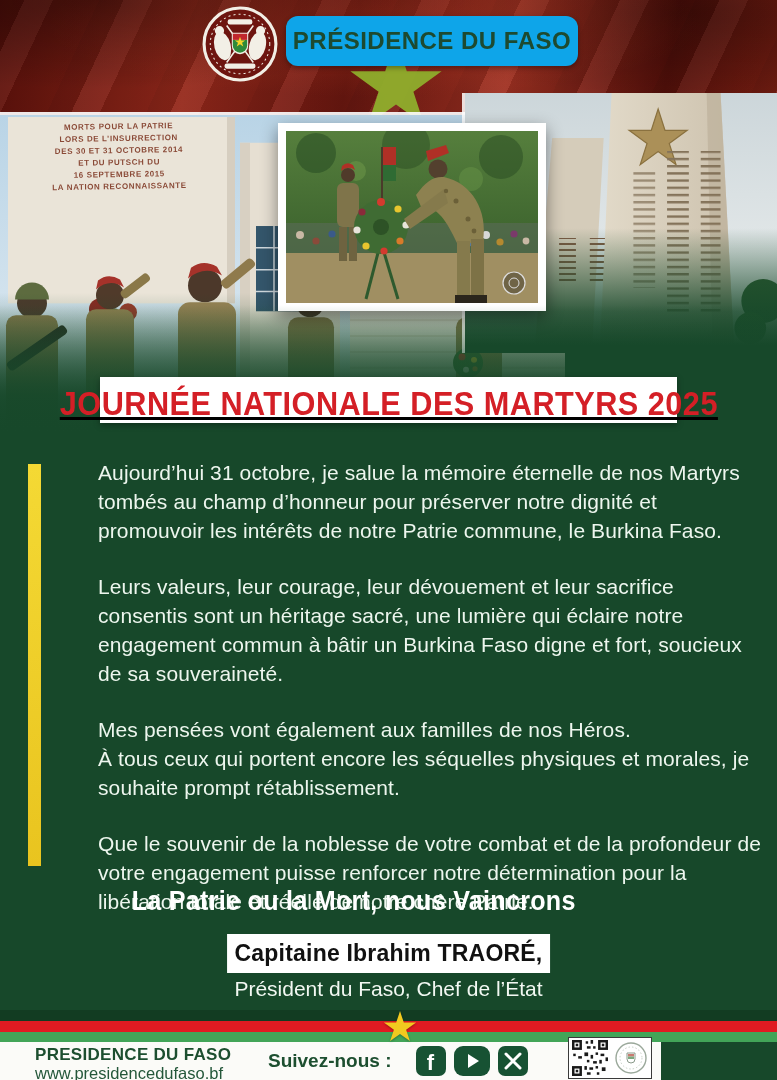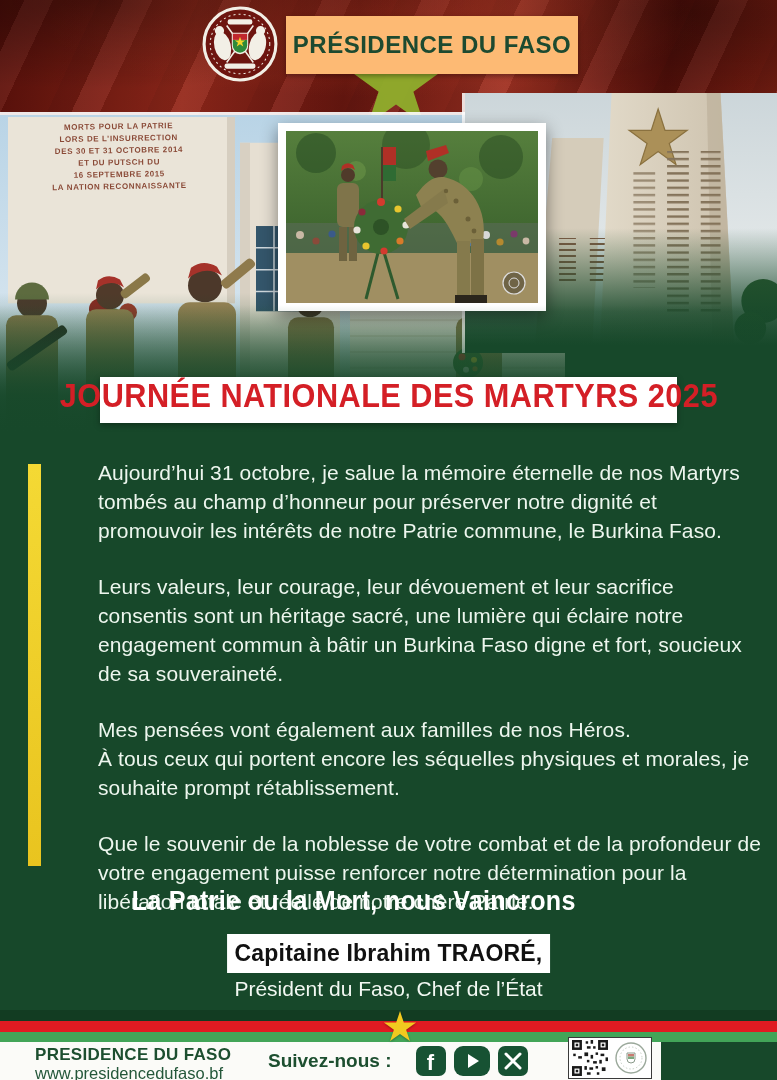--- a/index.html
+++ b/index.html
@@ -12,22 +12,22 @@
     background:
       radial-gradient(90% 120% at 12% 0%, rgba(0,0,0,.38), transparent 55%),
       radial-gradient(70% 90% at 48% 18%, rgba(190,60,35,.35), transparent 60%),
       radial-gradient(80% 110% at 88% 10%, rgba(0,0,0,.30), transparent 55%),
       repeating-linear-gradient(115deg, rgba(0,0,0,.14) 0 22px, rgba(255,255,255,.05) 22px 48px, rgba(0,0,0,.10) 48px 90px),
       linear-gradient(100deg,#5c100a,#96291b 25%,#6b1710 45%,#a03122 65%,#58100a 85%,#7e2013);
   }
   .flag-star-backdrop { position:absolute; left:348px; top:38px; z-index:2; }
 
   .emblem { position:absolute; left:200px; top:5px; z-index:3; }
-  .org-pill { position:absolute; left:286px; top:16px; width:292px; height:58px; z-index:3;
-    background:#fdba74; border-radius:0; display:flex; align-items:center; justify-content:center;
+  .org-pill { position:absolute; left:286px; top:16px; width:292px; height:50px; z-index:3;
+    background:#0ea5e9; border-radius:12px; display:flex; align-items:center; justify-content:center;
     box-shadow:0 2px 5px rgba(0,0,0,.35); }
   .org-pill span { color:#1d4a30; font-size:24px; font-weight:700; letter-spacing:.5px; }
 
   
   .photo { position:absolute; overflow:hidden; }
   .photo svg { display:block; width:100%; height:100%; }
   .photo-left  { left:0;   top:112px; width:565px; height:345px; z-index:4; border-top:3px solid rgba(255,255,255,.9); }
   .photo-right { left:462px; top:93px; width:315px; height:260px; z-index:5; border-left:3px solid rgba(255,255,255,.85); }
   .photo-center{ left:278px; top:123px; width:268px; height:188px; z-index:6;
      border:8px solid #fff; box-shadow:0 6px 16px rgba(0,0,0,.45); background:#2f5526; }
@@ -35,21 +35,21 @@
      background:linear-gradient(180deg, rgba(23,72,42,0) 52%, rgba(23,72,42,.85) 84%, #17482a 97%); }
   .collage-fade { position:absolute; left:0; top:305px; width:777px; height:145px; z-index:7;
      background:linear-gradient(180deg, rgba(23,72,42,0), rgba(23,72,42,.9) 62%, #17482a 88%); pointer-events:none; }
   .inscription { position:absolute; left:24px; top:121px; width:190px; z-index:8; text-align:center;
      transform:rotate(-1deg); pointer-events:none; }
   .inscription span { display:block; font-size:8px; line-height:12px; font-weight:700;
      color:#8a4a36; letter-spacing:.6px; text-shadow:0 0 1px rgba(255,255,255,.4); }
 
   
   .title-banner { position:absolute; left:100px; top:377px; width:577px; height:46px; z-index:9;
-     background:#fff; display:flex; align-items:flex-start; justify-content:center; box-shadow:0 2px 6px rgba(0,0,0,.35); }
+     background:#fff; display:flex; align-items:flex-end; justify-content:center; box-shadow:0 2px 6px rgba(0,0,0,.35);text-decoration:underline; }
   .title-banner span { color:#d41f26; font-size:33px; font-weight:900; letter-spacing:.5px;
      white-space:nowrap; transform:scaleX(.93); }
 
   
   .message { position:absolute; left:28px; top:452px; width:737px; z-index:9;padding-left:28px; }
   .accent-bar { position:absolute; left:0; top:12px; width:13px; height:402px;
      background:linear-gradient(180deg,#f4d934,#e9c41f); }
   .message .paras { padding-left:42px; padding-top:6px; }
   .message p { color:#edf6ee; font-size:21px; line-height:29px; letter-spacing:.1px;
      margin:0 0 27px 0; white-space:pre-line; }

